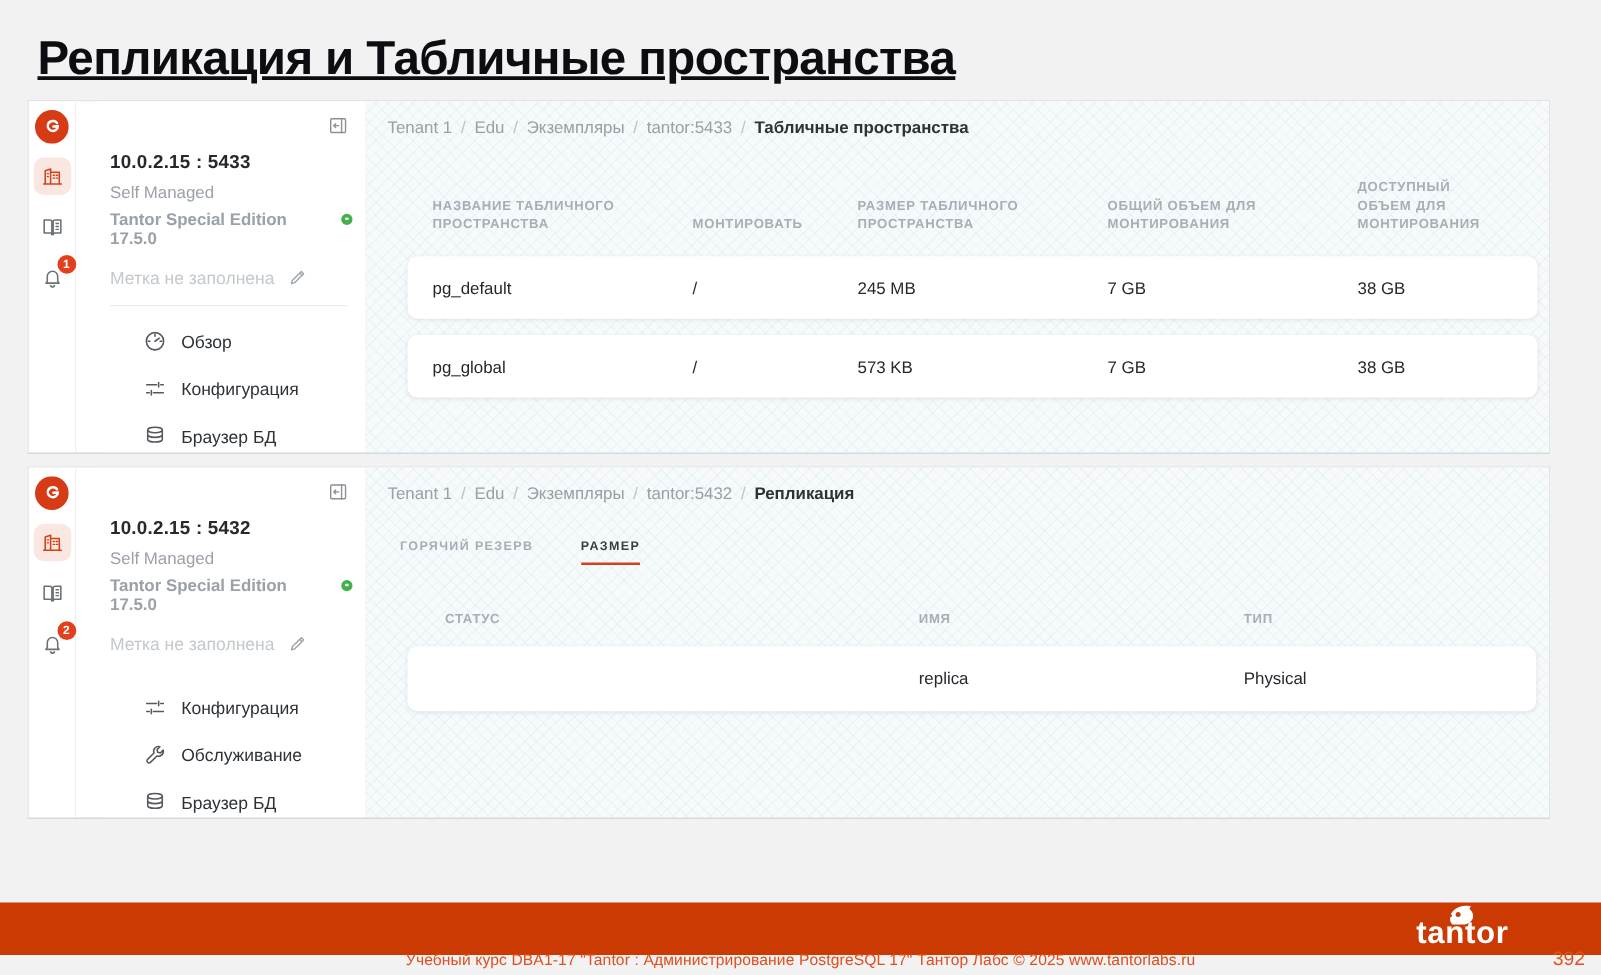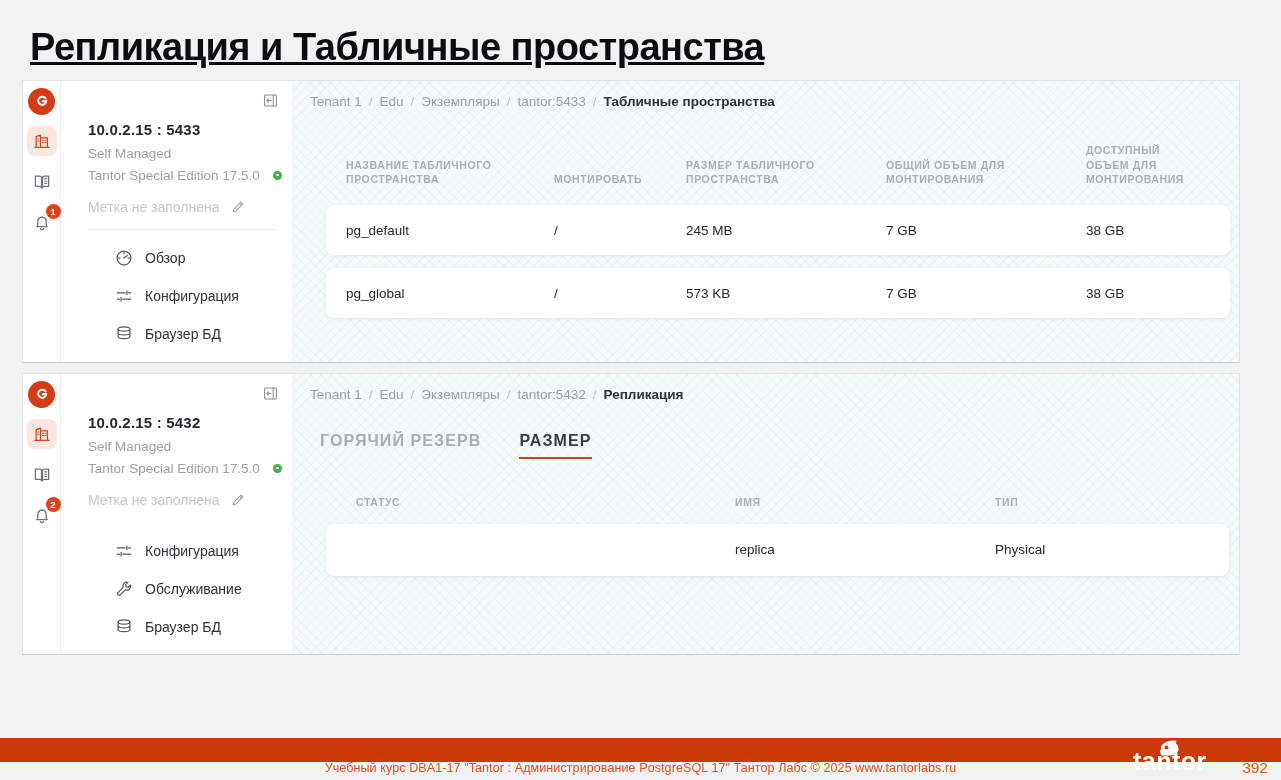--- a/index.html
+++ b/index.html
@@ -36,21 +36,21 @@
     position:absolute; top:-4px; right:-4px; min-width:15px; height:15px; border-radius:50%;
     background:#e2401c; color:#fff; font-size:9.5px; font-weight:700;
     display:flex; align-items:center; justify-content:center; padding:0 2px;
   }
 
   .info { width:212px; flex:0 0 212px; position:relative; padding:40px 10px 0 8px; background:#fff;margin-left:19px; }
   .collapse-btn { position:absolute; top:10px; right:12px; width:19px; height:19px; cursor:pointer; }
   .collapse-btn svg { width:19px; height:19px; stroke:#8a9096; fill:none; stroke-width:1.4; stroke-linecap:round; stroke-linejoin:round; }
   .inst-address { font-size:15px; font-weight:700; color:#25282d; letter-spacing:.2px; }
   .inst-managed { font-size:13.5px; color:#9aa1a8; margin-top:8px; }
-  .inst-edition { font-size:13.5px; color:#9aa1a8; margin-top:7px; position:relative; padding-right:16px; }
+  .inst-edition { font-size:13.5px; color:#9aa1a8; margin-top:7px; position:relative; padding-right:16px;font-weight:bold; }
   .ok-dot { position:absolute; right:0; top:3px; width:9px; height:9px; border-radius:50%; background:#43b14b; }
   .ok-dot::after { content:""; position:absolute; left:2.5px; top:3px; width:3px; height:1.5px; background:#fff; border-radius:1px; }
   .inst-label { font-size:14px; color:#c3c8cd; margin-top:15px; display:flex; align-items:center; gap:10px; }
   .inst-label svg { width:17px; height:17px; stroke:#9aa1a8; fill:none; stroke-width:1.5; stroke-linecap:round; stroke-linejoin:round; }
   .info-divider { border-top:1px solid #ececee; margin:14px 4px 0 0; }
   .side-menu { margin-top:9px; }
   #shot-bottom .side-menu { margin-top:24px; }
   .menu-item { display:flex; align-items:center; gap:11px; padding:9px 0 9px 26px; cursor:pointer; }
   .menu-item svg { width:20px; height:20px; stroke:#55595f; fill:none; stroke-width:1.5; stroke-linecap:round; stroke-linejoin:round; flex:0 0 20px; }
   .menu-item span.lbl { font-size:14px; color:#2d3237; }
@@ -75,29 +75,29 @@
     text-transform:uppercase; line-height:1.4; padding-right:34px;
   }
   .row-card {
     background:#fff; border-radius:8px; height:50px; align-items:center;
     box-shadow:0 1px 3px rgba(150,160,175,.22); margin:0 10px 13px 16px;
     font-size:13.5px; color:#24282d; cursor:pointer;
   }
 
   
   .tabs { display:flex; gap:38px; margin:30px 0 0 10px; }
-  .tab { font-size:16px; font-weight:700; letter-spacing:1.1px; color:#a6adb4; padding-bottom:7px; cursor:pointer; }
+  .tab { font-size:10px; font-weight:700; letter-spacing:1.1px; color:#a6adb4; padding-bottom:7px; cursor:pointer; }
   .tab.active { color:#383d43; border-bottom:2.5px solid #d3431a; }
   .rep-grid { display:grid; grid-template-columns:379px 260px 1fr; padding-left:30px; }
   .rep-headers { margin:36px 10px 14px 16px; }
   .rep-card { height:52px; }
   .status-dot { width:11px; height:11px; border-radius:50%; background:#43b14b; }
 
   
-  .brand-bar { position:absolute; left:0; top:738px; width:1281px; height:24px; background:#cc3a04; }
+  .brand-bar { position:absolute; left:0; top:722px; width:1281px; height:42px; background:#cc3a04; }
   .brand-logo { position:absolute; right:32px; top:1px; width:122px; height:37px; }
   .footer-line {
     position:absolute; left:0; top:761px; width:1281px; text-align:center;
     font-size:12.5px; color:#e04e1d; letter-spacing:.1px;
   }
   .page-number { position:absolute; right:13px; top:759px; font-size:15.5px; color:#e0511f; }
 </style>
 </head>
 <body>
 

